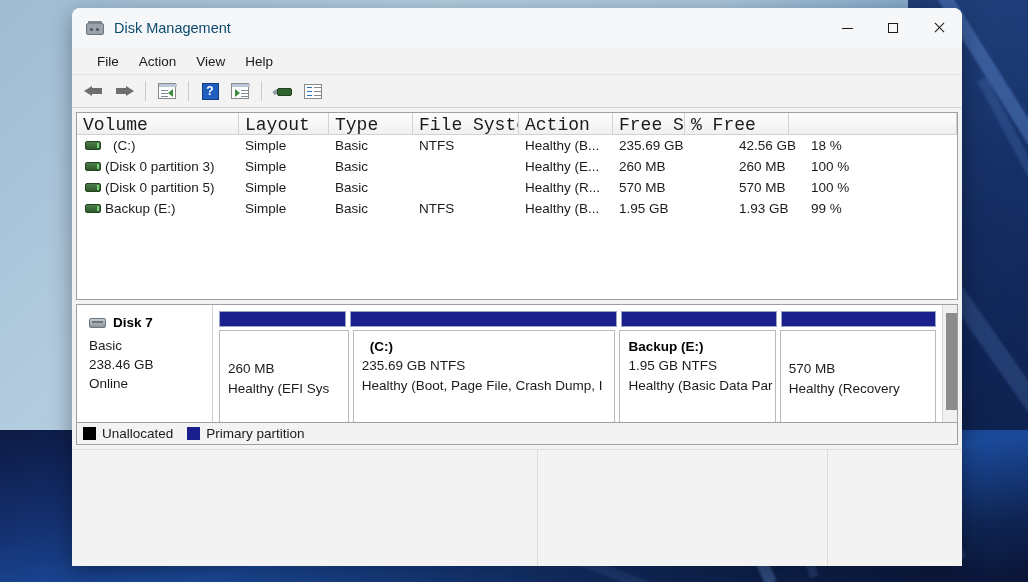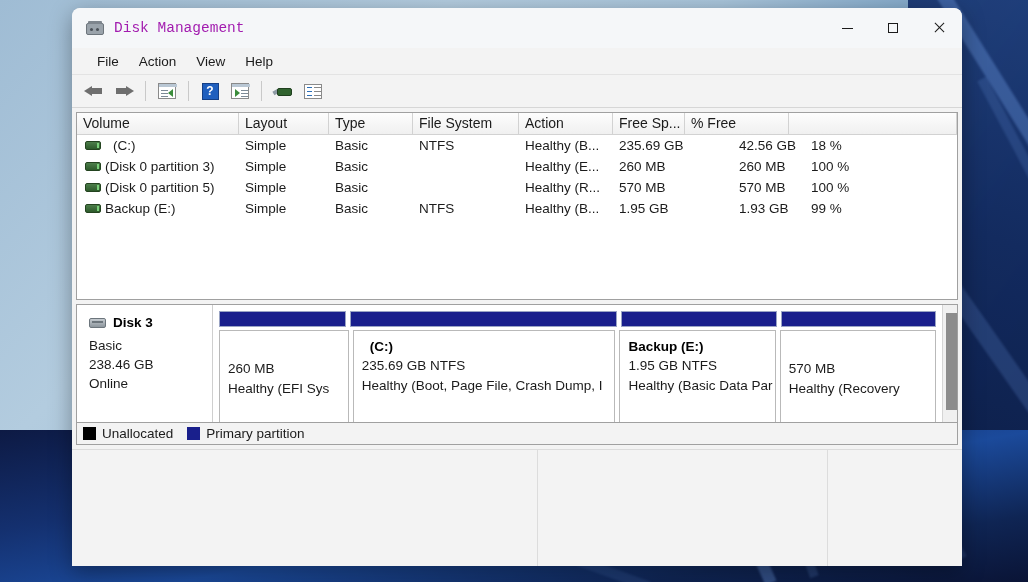--- a/index.html
+++ b/index.html
@@ -53,21 +53,21 @@
     background: #9aa3ab; border: 1px solid #6d757c; border-radius: 2px;
   }
   #app-icon .slot {
     position: absolute; left: 2px; top: 1px; width: 14px; height: 3px;
     background: #7d858d; border-radius: 1px;
   }
   #app-icon .d1, #app-icon .d2 {
     position: absolute; top: 8px; width: 3px; height: 3px; background: #4a5158; border-radius: 50%;
   }
   #app-icon .d1 { left: 4px; } #app-icon .d2 { left: 10px; }
-  #window-title { margin-left: 10px; font-size: 14.5px; color: #a21caf; font-family: Liberation Mono, monospace; }
+  #window-title { margin-left: 10px; font-size: 14.5px; color: #0c4a6e; }
   #winbtns { margin-left: auto; display: flex; height: 40px; }
   .winbtn {
     width: 46px; height: 40px; display: flex; align-items: center; justify-content: center;
     color: #1b1b1b; font-size: 13px;
   }
   .gl-min { display:block; width:11px; height:1px; background:#1b1b1b; }
   .gl-max { display:block; width:10px; height:10px; border:1px solid #1b1b1b; }
   .gl-close { display:block; width:12px; height:12px; position:relative; }
   .gl-close:before, .gl-close:after {
     content:""; position:absolute; left:0; top:5px; width:13px; height:1px; background:#1b1b1b;
@@ -143,24 +143,24 @@
   #list-pane {
     margin: 4px 4px 0 4px;
     flex: 0 0 188px;
     background: #fff;
     border: 1px solid #a0a0a0;
     display: flex; flex-direction: column;
     overflow: hidden;
   }
   #list-header { display: flex; height: 22px; flex: 0 0 22px; background: #f0f0f0; }
   .col-h {
-    font-size: 14px; color: #1b1b1b;
+    font-size: 18px; color: #1b1b1b;
     border-right: 1px solid #d2d2d2; border-bottom: 1px solid #d2d2d2;
     background: linear-gradient(#fdfdfd, #f0f0f0);
-    padding: 2px 0 0 6px; overflow: hidden; white-space: nowrap;
+    padding: 2px 0 0 6px; overflow: hidden; white-space: nowrap; font-family: Liberation Mono, monospace;
   }
   #list-body { flex: 1; }
   .row { display: flex; height: 21px; align-items: center; }
   .cell { font-size: 13.5px; color: #1b1b1b; padding-left: 6px; white-space: nowrap; overflow: hidden; }
   .vol-icon {
     width: 16px; height: 9px; margin-left: 8px; margin-right: 4px;
     background: linear-gradient(#4c7d4a, #2d5a2b);
     border: 1px solid #23431f; border-radius: 2px; position: relative; flex: 0 0 16px;
   }
   .vol-icon:after {
@@ -376,21 +376,21 @@
         </div>
       </div>
   </div>
 
   <div id="graph-pane">
     <div id="graph-scroll">
         <div class="disk-row" style="height: 136px;">
           <div class="disk-info">
             <div class="disk-head">
               <div class="disk-icon"></div>
-              <div class="disk-title">Disk 3</div>
+              <div class="disk-title">Disk 7</div>
             </div>
             <div class="disk-meta">Basic</div>
             <div class="disk-meta">238.46 GB</div>
             <div class="disk-meta">Online</div>
           </div>
           <div class="parts">
             <div class="part-bars">
               <div class="part-bar" style="flex: 18 1 0%; background: rgb(25, 31, 140);"></div>
               <div class="part-bar" style="flex: 38 1 0%; background: rgb(25, 31, 140);"></div>
               <div class="part-bar" style="flex: 22 1 0%; background: rgb(25, 31, 140);"></div>

